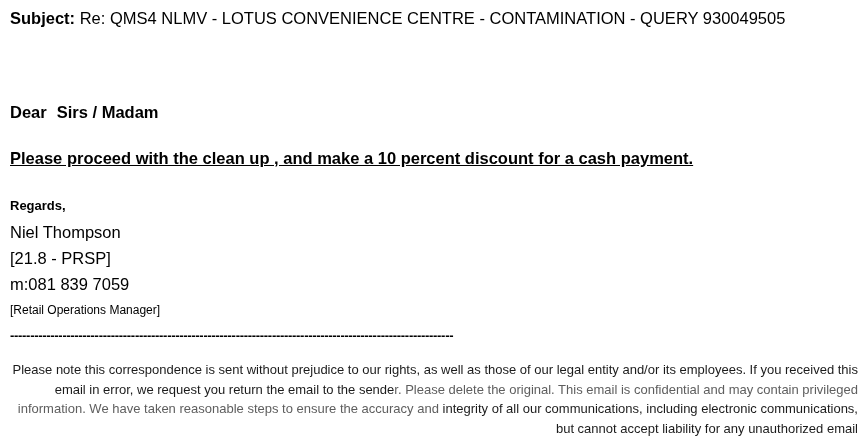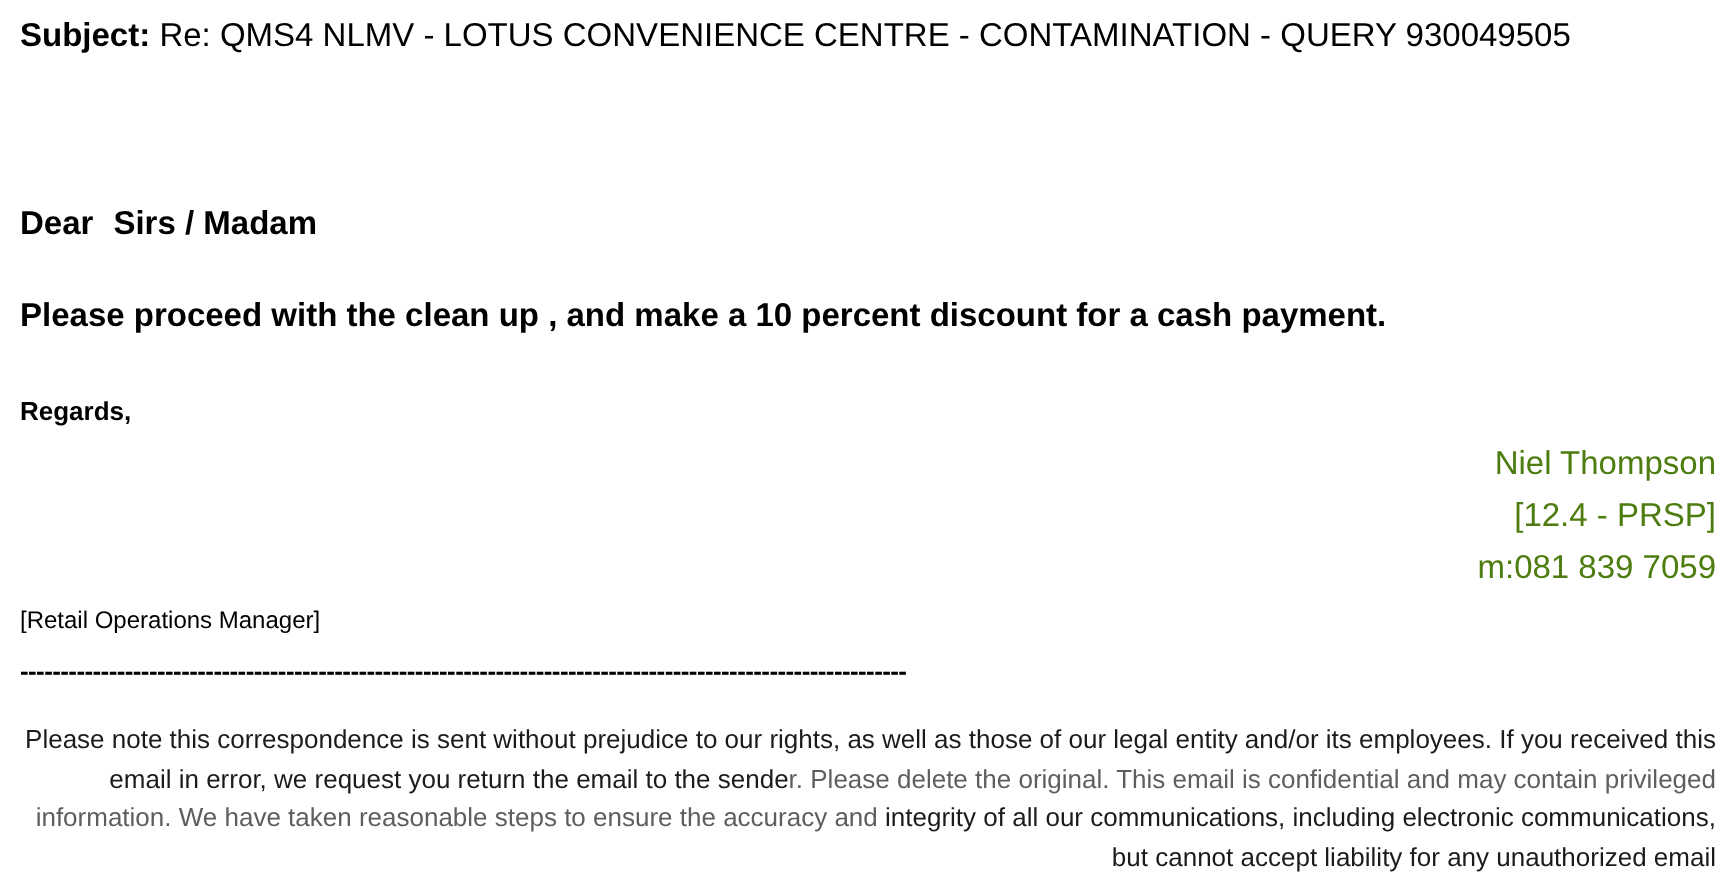--- a/index.html
+++ b/index.html
@@ -45,34 +45,34 @@
   .salutation .sal-gap {
     display: inline-block;
     width: 10px;
   }
   .spacer-2 { height: 24px; }
 
   .body-line {
     font-size: 16.5px;
     font-weight: bold;
     line-height: 22px;
+    text-decoration: underline;
   }
   .spacer-3 { height: 24px; }
 
   .sig-regards {
     font-size: 13px;
     font-weight: bold;
     line-height: 26px;
   }
   .sig-line {
     font-size: 16.5px;
     font-weight: normal;
     line-height: 26px;
-    color: #4d7c0f;
-    text-align: right;
+    color: #000000;
   }
   .sig-line-bold {
     font-size: 12px;
     font-weight: normal;
     line-height: 26px;
   }
   .divider {
     font-size: 13px;
     font-weight: bold;
     line-height: 18px;
@@ -112,21 +112,21 @@
   </div>
 
   <div class="spacer-2"></div>
 
   <div class="body-line">Please proceed with the clean up , and make a 10 percent discount for a cash payment.</div>
 
   <div class="spacer-3"></div>
 
   <div class="sig-regards">Regards,</div>
   <div class="sig-line">Niel Thompson</div>
-  <div class="sig-line">[12.4 - PRSP]</div>
+  <div class="sig-line">[21.8 - PRSP]</div>
   <div class="sig-line">m:081 839 7059</div>
   <div class="sig-line-bold">[Retail Operations Manager]</div>
 
   <div class="divider">--------------------------------------------------------------------------------------------------------------</div>
 
   <div class="disclaimer">
     <span>Please note this correspondence is sent without prejudice to our rights, as well as those of our legal entity and/or its employees. If you received this email in error, we request you return the email to the sende</span><span class="faded">r. Please delete the original.  This email is confidential and may contain privileged information. We have taken reasonable steps to ensure the accuracy and</span><span> integrity of all our communications, including electronic communications, but cannot accept liability for any unauthorized email</span>
   </div>
 
 </div>

